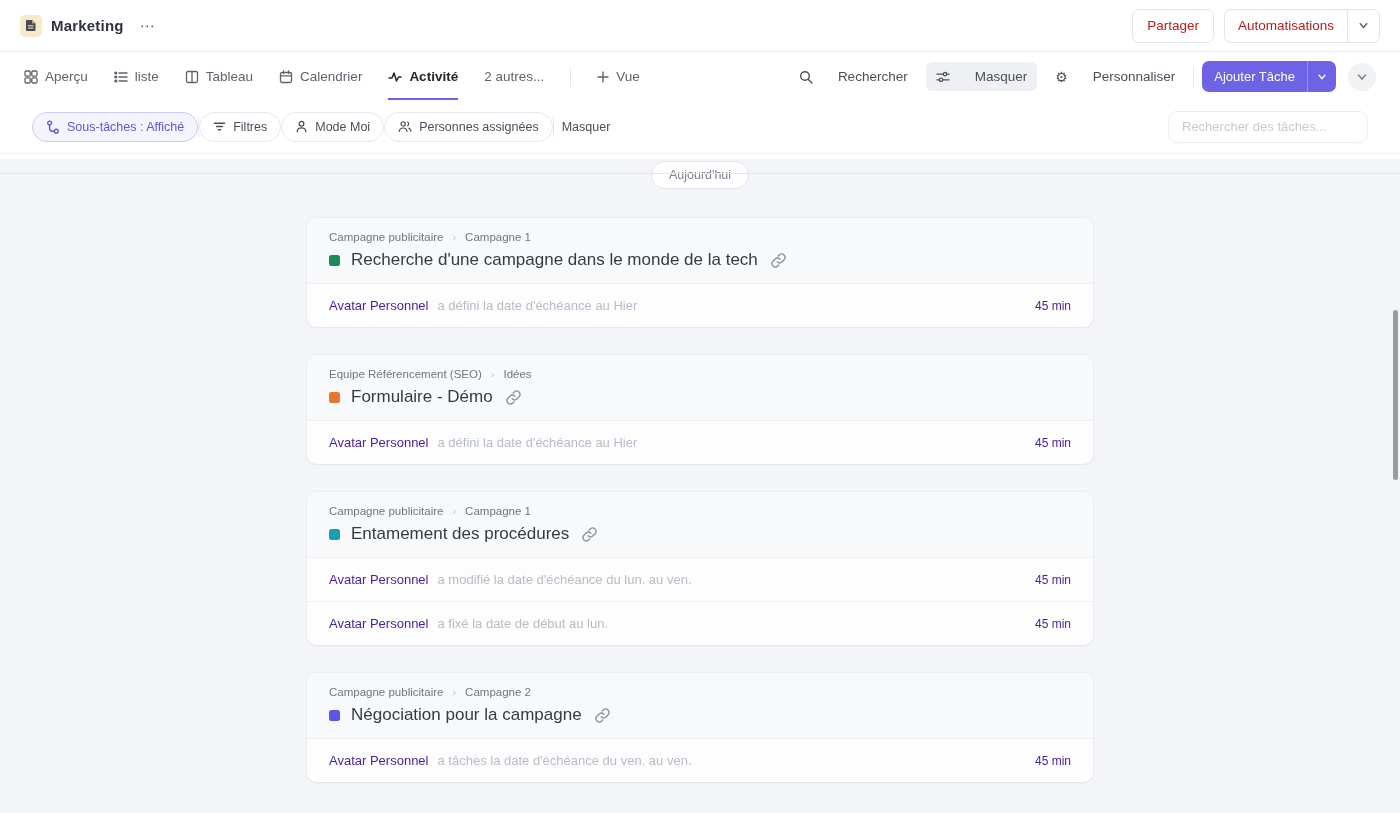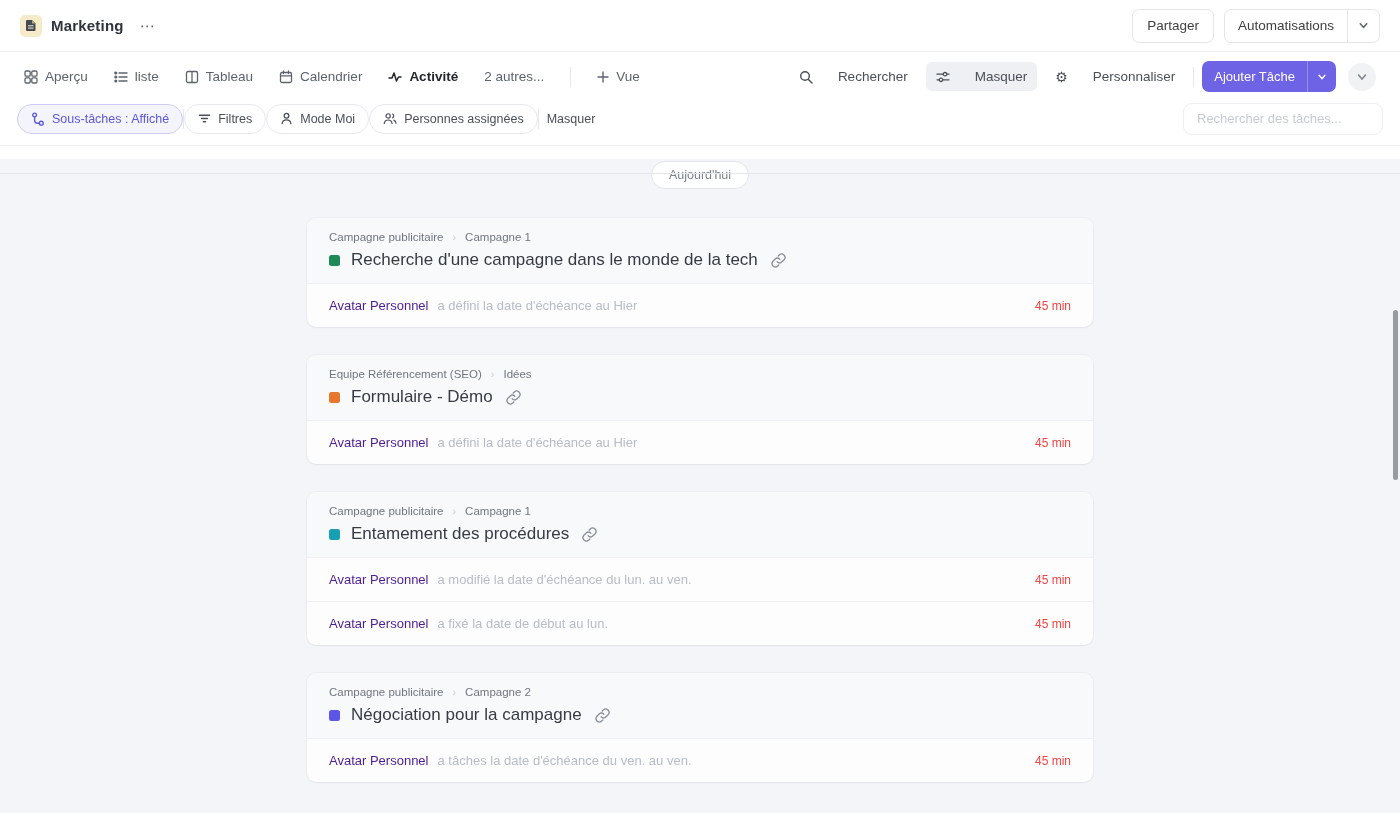--- a/index.html
+++ b/index.html
@@ -9,21 +9,21 @@
 
   
   #topbar { top:0; height:52px; border-bottom:1px solid #eceef2;
     display:flex; align-items:center; padding:0 20px; }
   .doc-badge { width:22px; height:22px; border-radius:5px; background:#f6ebc9;
     display:flex; align-items:center; justify-content:center; margin-right:9px; }
   .page-title { font-size:15px; font-weight:700; color:#2f343c; letter-spacing:.2px; }
   .dots { color:#5d636d; font-size:15px; letter-spacing:2px; margin-left:16px; cursor:pointer; }
   .top-right { margin-left:auto; display:flex; align-items:center; gap:10px; }
   .btn-outline { height:34px; border:1px solid #e3e5ea; border-radius:7px; background:#fff;
-    color:#404040; font-size:13.5px; display:flex; align-items:center; padding:0 14px; cursor:pointer; }
+    color:#b91c1c; font-size:13.5px; display:flex; align-items:center; padding:0 14px; cursor:pointer; }
   .btn-split { padding:0; }
   .btn-split .seg { padding:0 13px; display:flex; align-items:center; height:100%; }
   .btn-split .seg.chev { padding:0 10px; border-left:1px solid #e3e5ea; color:#5d636d; }
 
   
   #tabbar { top:53px; height:50px; border-bottom:3px solid #a3a3a3;
     display:flex; align-items:stretch; padding:0 24px; }
   .tabs { display:flex; align-items:stretch; gap:26px; }
   .tab { display:flex; align-items:center; gap:7px; font-size:13.5px; color:#5d636d;
     border-bottom:2.5px solid transparent; padding-top:2px; cursor:pointer; }
@@ -41,22 +41,22 @@
   .btn-primary { height:31px; background:#6e62e5; border-radius:7px; color:#fff; font-size:13px;
     display:flex; align-items:stretch; overflow:hidden; cursor:pointer; }
   .btn-primary .seg { display:flex; align-items:center; padding:0 12px; }
   .btn-primary .seg.chev { padding:0 9px; border-left:1px solid rgba(255,255,255,.28); }
   .btn-primary svg { stroke:#fff; }
   .circle-btn { width:28px; height:28px; border-radius:50%; background:#f1f2f4;
     display:flex; align-items:center; justify-content:center; cursor:pointer; margin-left:4px; }
   .circle-btn svg { stroke:#80858e; }
 
   
-  #filterbar { top:92px; height:54px; border-bottom:1px solid #eceef2;
-    display:flex; align-items:center; padding:0 17px; }
+  #filterbar { top:100px; height:54px; border-bottom:1px solid #eceef2;
+    display:flex; align-items:center; padding:0 32px; }
   .pill { height:30px; display:flex; align-items:center; gap:7px; border-radius:15px;
     border:1px solid #e7e9ee; background:#fff; padding:0 13px; font-size:12.5px;
     color:#4a4f58; cursor:pointer; white-space:nowrap; }
   .pill svg { stroke:#4a4f58; }
   .pill.purple { color:#5f57d6; background:#f4f4fd; border-color:#cfccf1; }
   .pill.purple svg { stroke:#5f57d6; }
   .text-btn { font-size:12.5px; color:#4a4f58; cursor:pointer; padding:0 8px; }
   .task-search { margin-left:auto; width:200px; height:32px; border:1px solid #edeef2;
     border-radius:9px; background:#fff; font-size:13px; color:#4a4f58; padding:0 13px;
     font-family:"Liberation Sans", sans-serif; }
@@ -77,21 +77,21 @@
   .crumbs { font-size:11.5px; color:#70767f; display:flex; align-items:center; gap:9px; }
   .crumb-sep { color:#c9ccd3; font-size:11px; }
   .title-row { display:flex; align-items:center; gap:11px; margin-top:7px; }
   .status-sq { width:11px; height:11px; border-radius:2.5px; flex:0 0 auto; }
   .task-title { font-size:17px; color:#363b43; }
   .link-ic { display:flex; color:#8a909a; margin-left:2px; }
   .link-ic svg { stroke:#8a909a; }
   .act-row { display:flex; align-items:center; padding:0 22px; height:44px;
     border-top:1px solid #eef0f3; font-size:13px; color:#b7bcc6; }
   .act-author { margin-right:9px; color:#4c1d95; }
-  .act-time { margin-left:auto; font-size:12px; color:#ef4444; }
+  .act-time { margin-left:auto; font-size:12px; color:#4c1d95; }
 
   
   .scroll-thumb { position:absolute; right:2px; top:310px; width:5px; height:170px;
     border-radius:3px; background:#989ba1; }
 </style>
 </head>
 <body>
 
 <div class="bar" id="topbar">
   <span class="doc-badge">

